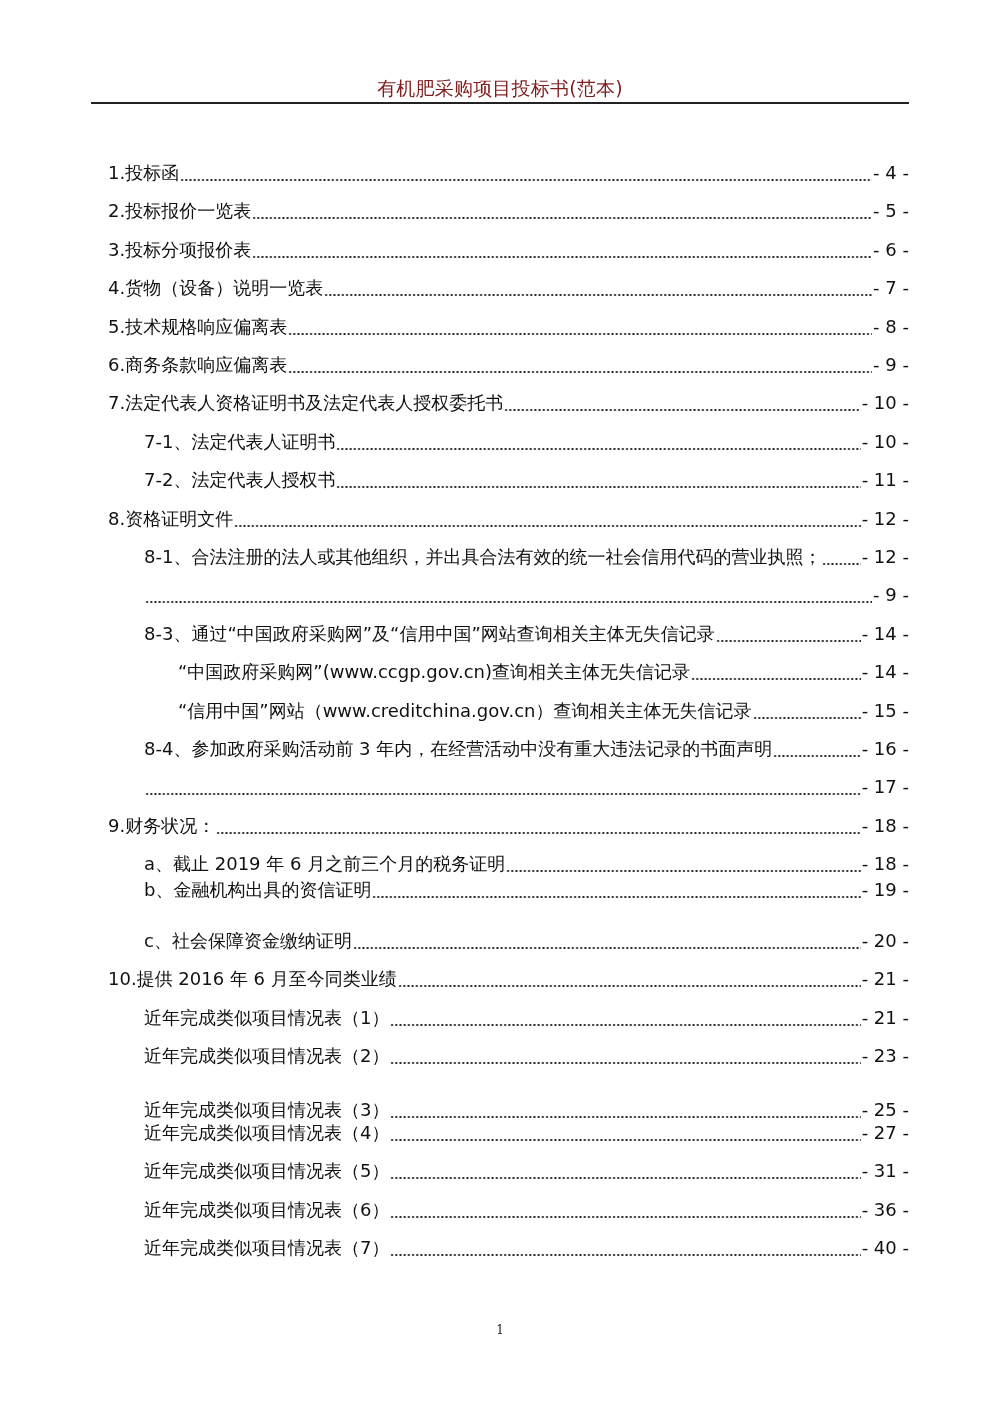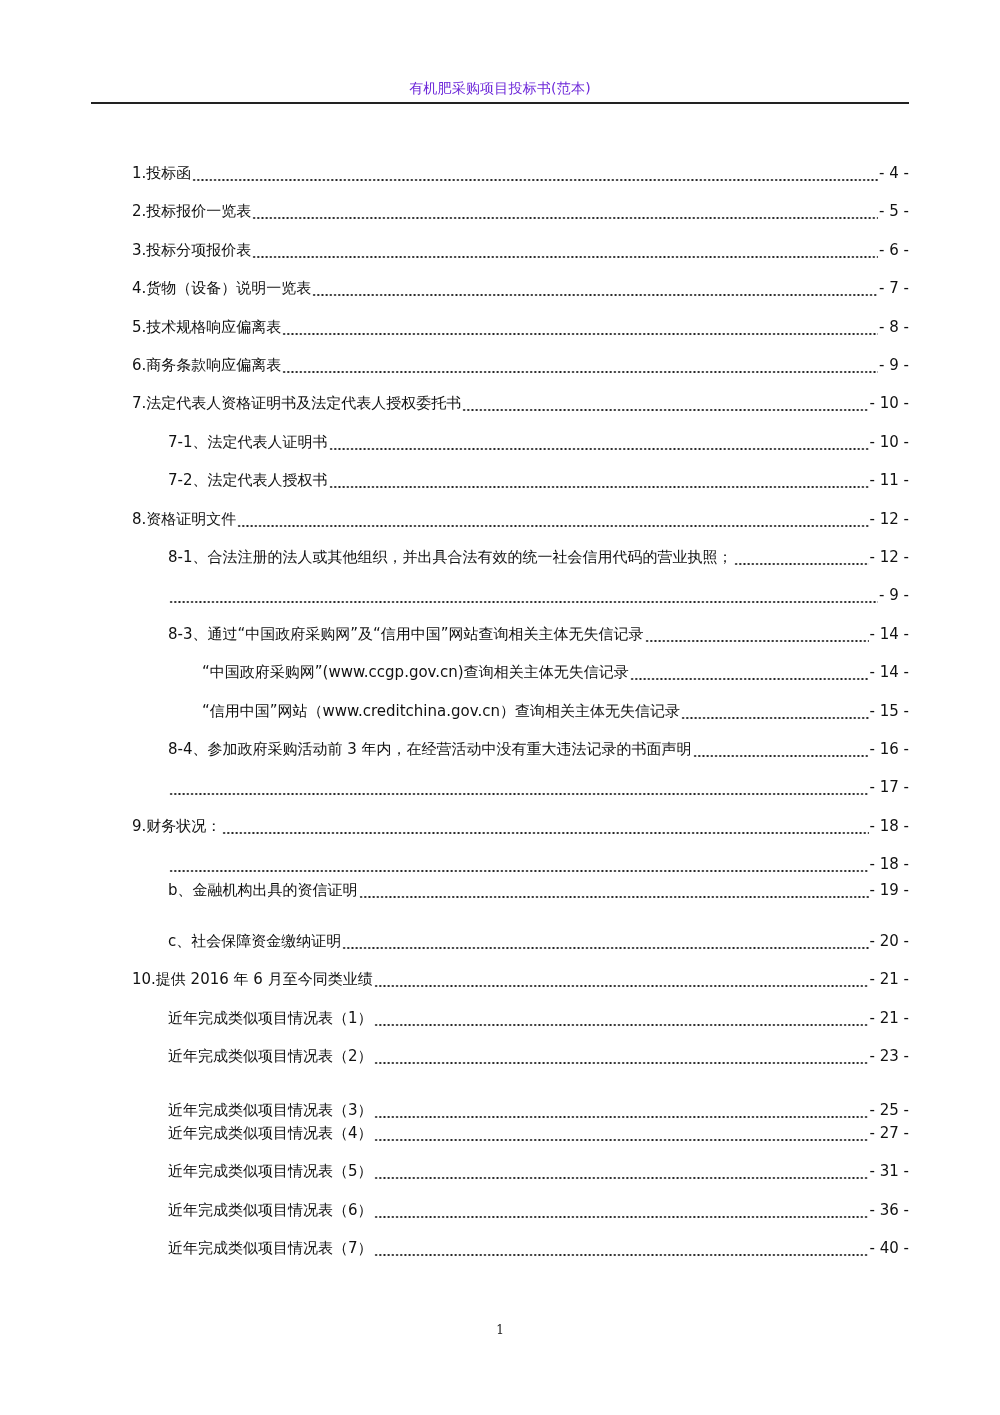--- a/index.html
+++ b/index.html
@@ -18,42 +18,41 @@
     .page-header {
       position: absolute;
       left: 91px;
       top: 78px;
       width: 818px;
       height: 24px;
       border-bottom: 2px solid #222222;
       text-align: center;
     }
     .page-header-title {
-      font-size: 14px;
-      color: #6d28d9;
+      font-size: 19px;
+      color: #7f1d1d;
       line-height: 20px;
       letter-spacing: 0.2px;
     }
     .toc {
       position: absolute;
       left: 108px;
       top: 160px;
       width: 801px;
     }
     .toc-row {
       position: absolute;
       left: 0;
       right: 0;
       height: 26px;
       display: flex;
       align-items: baseline;
-      font-size: 15px;
+      font-size: 18px;
       line-height: 26px;
       white-space: nowrap;
-      margin-left: 24px;
     }
     .toc-row.level-2 { left: 36px; }
     .toc-row.level-3 { left: 70px; }
     .toc-label {
       flex: 0 0 auto;
       white-space: nowrap;
     }
     .toc-leader {
       flex: 1 1 auto;
       overflow: hidden;
@@ -171,20 +170,21 @@
   <div class="toc-row level-2" style="top:614.4px">
       <span class="toc-leader"></span>
       <span class="toc-page">- 17 -</span>
     </div>
   <div class="toc-row level-1" style="top:652.8px">
       <span class="toc-label">9.财务状况：</span>
       <span class="toc-leader"></span>
       <span class="toc-page">- 18 -</span>
     </div>
   <div class="toc-row level-2" style="top:691.2px">
+      <span class="toc-label">a、截止 2019 年 6 月之前三个月的税务证明</span>
       <span class="toc-leader"></span>
       <span class="toc-page">- 18 -</span>
     </div>
   <div class="toc-row level-2" style="top:717px">
       <span class="toc-label">b、金融机构出具的资信证明</span>
       <span class="toc-leader"></span>
       <span class="toc-page">- 19 -</span>
     </div>
   <div class="toc-row level-2" style="top:768px">
       <span class="toc-label">c、社会保障资金缴纳证明</span>

